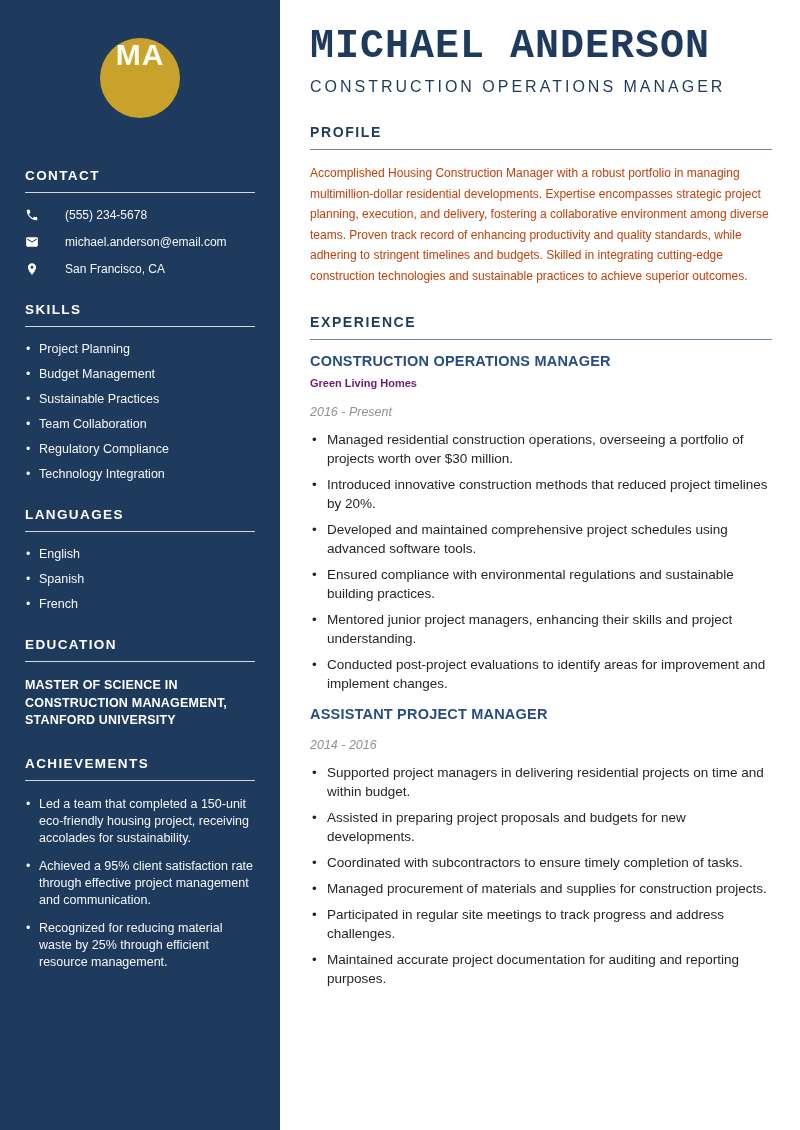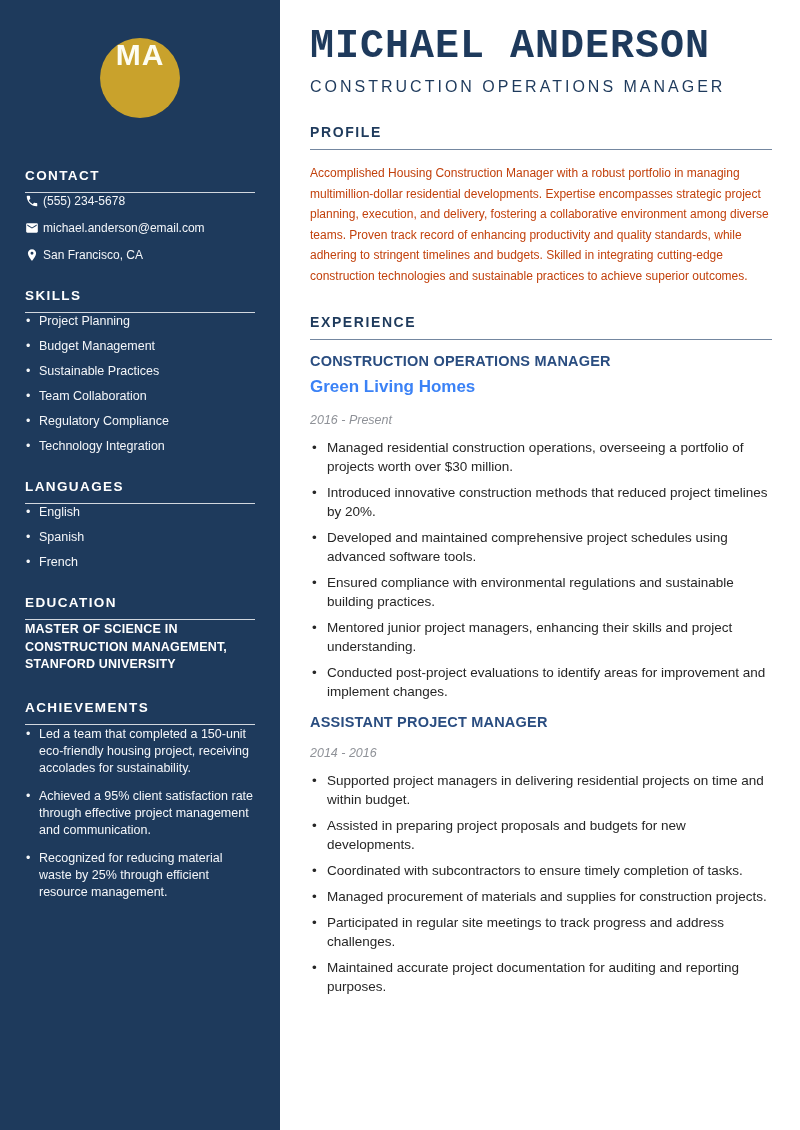--- a/index.html
+++ b/index.html
@@ -30,25 +30,25 @@
   }
   .avatar-initials {
     font-size: 30px; font-weight: bold; color: #fdfdf2; letter-spacing: 1px;
   }
   .side-section { margin-bottom: 26px; }
   .side-title {
     font-size: 13.5px; font-weight: bold; letter-spacing: 1.4px;
     color: #ffffff;
     padding-bottom: 9px;
     border-bottom: 1px solid rgba(255,255,255,0.8);
-    margin-bottom: 1px;
+    margin-bottom: 15px;
   }
   .contact-list { list-style: none; }
   .contact-item {
-    display: flex; align-items: center; gap: 4px;
+    display: flex; align-items: center; gap: 26px;
     margin-bottom: 13px; font-size: 12px; color: #f4f6f9;
   }
   .c-icon { width: 14px; height: 14px; flex: 0 0 14px; display: inline-flex; }
   .c-icon svg { width: 14px; height: 14px; fill: #ffffff; }
 
   .dot-list { list-style: none; }
   .dot-item {
     position: relative; padding-left: 14px;
     font-size: 12.5px; margin-bottom: 11px; color: #f4f6f9;
   }
@@ -79,21 +79,21 @@
     border-bottom: 1px solid #7487a0;
     margin-bottom: 13px;
   }
   .profile-text { font-size: 12px; line-height: 20.5px; color: #c2410c; }
 
   .job { margin-bottom: 13px; }
   .role {
     font-size: 14.5px; font-weight: bold;
     color: var(--role, #2a4d80); margin-bottom: 8px; letter-spacing: 0.2px;
   }
-  .company { font-size: 17px; font-weight: bold; color: #3b82f6; margin-bottom: 7px; }
+  .company { font-size: 11px; font-weight: bold; color: #701a75; margin-bottom: 7px; }
   .dates { font-size: 12.5px; font-style: italic; color: var(--dates, #8f9298); margin-bottom: 11px; margin-top: 16px; }
   .main-dot-list { list-style: none; }
   .main-dot-item {
     position: relative; padding-left: 17px;
     font-size: 13.5px; line-height: 19px; margin-bottom: 7px; color: #262626;
   }
   .main-dot-item::before { content: "•"; position: absolute; left: 2px; }
 </style>
 </head>
 <body>

